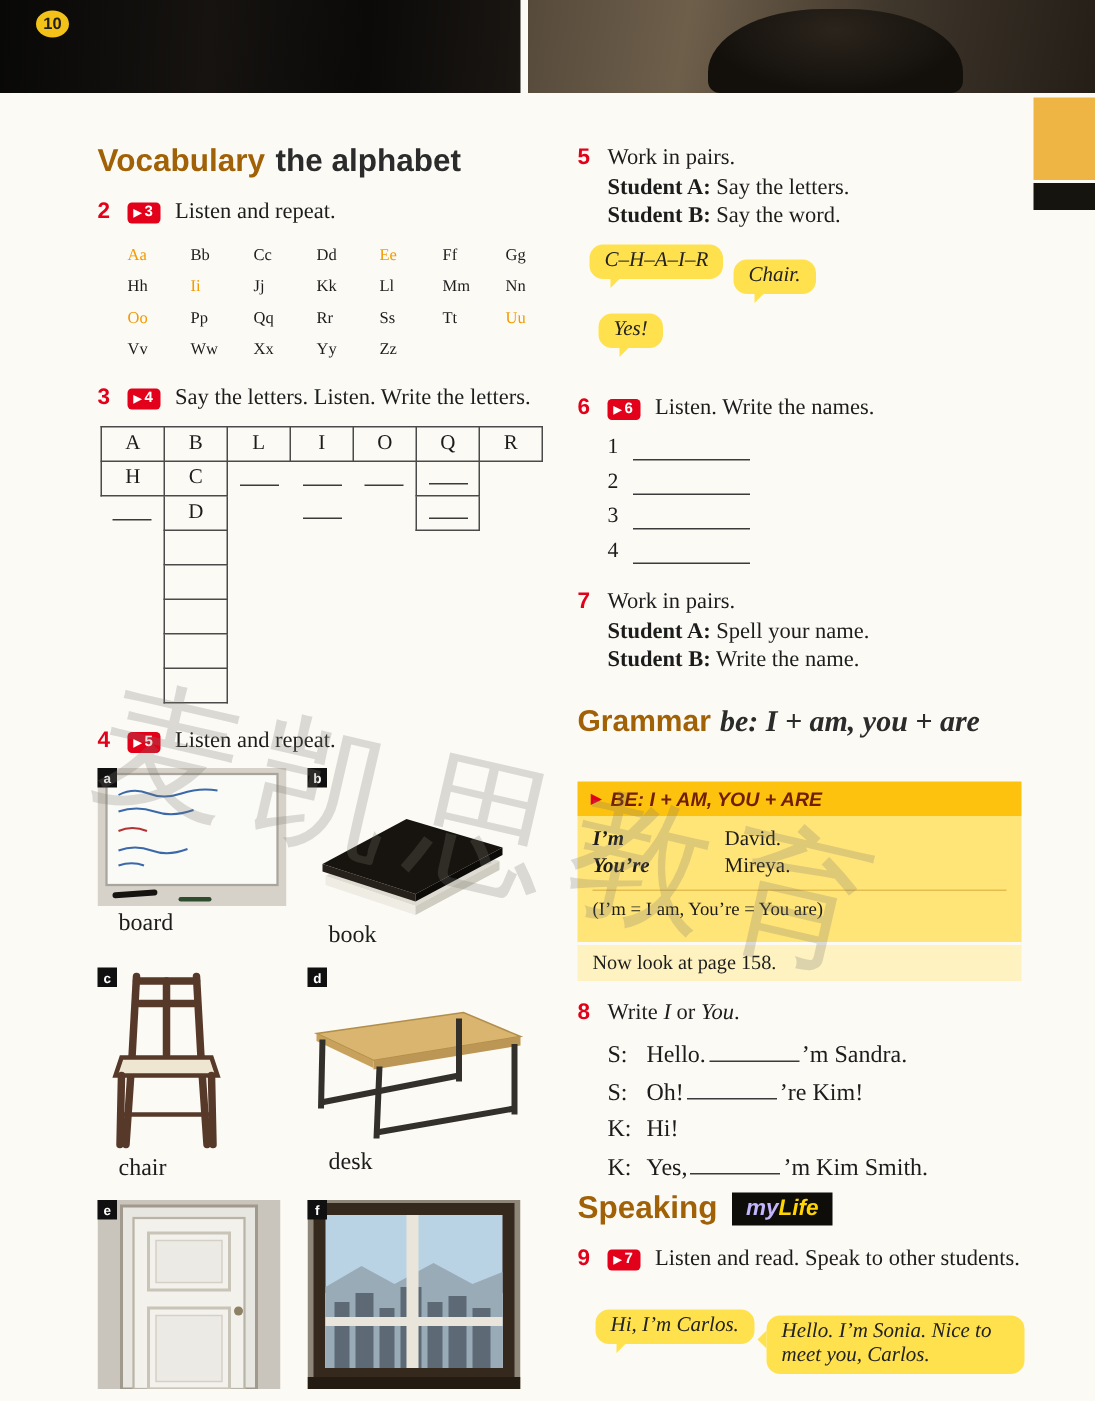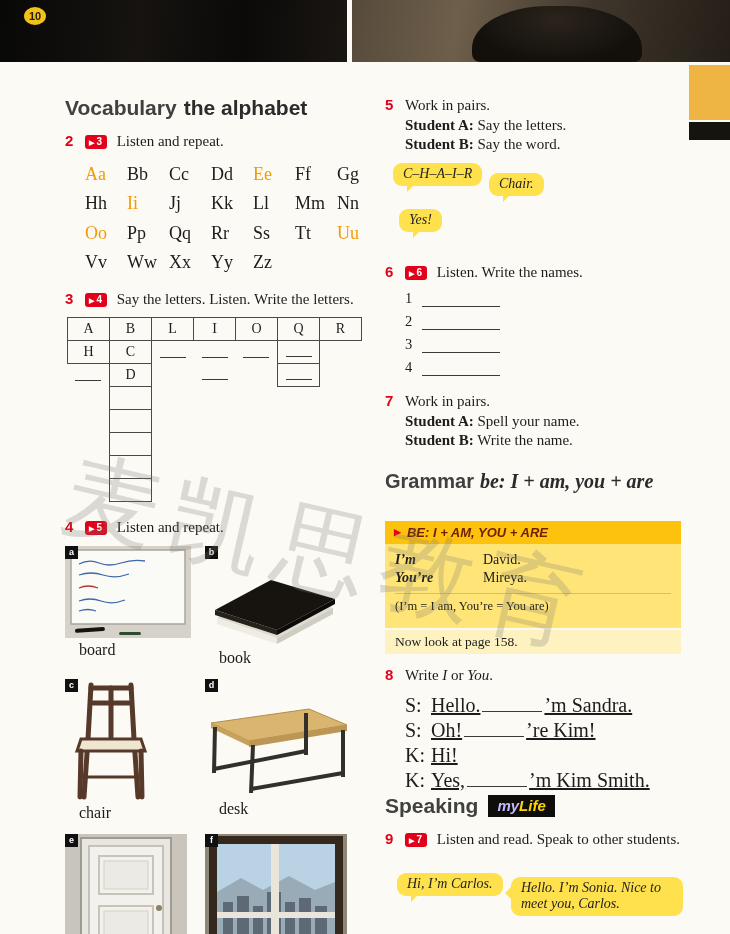--- a/index.html
+++ b/index.html
@@ -20,35 +20,35 @@
   .tab-yellow{top:65px;height:55px;background:#eeb545;}
   .tab-black{top:122px;height:18px;background:#16140f;}
   .watermark{position:absolute;left:80px;top:430px;width:620px;font-size:94px;letter-spacing:14px;
        color:rgba(125,120,110,0.25);transform:rotate(13deg);transform-origin:left top;
        font-family:"DejaVu Sans",sans-serif;pointer-events:none;z-index:6;}
   
   .col{position:absolute;top:96px;}
   .col-left{left:65px;width:300px;}
   .col-right{left:385px;width:300px;}
   h1.section{margin:0 0 12px;font:bold 21px "Liberation Sans",sans-serif;color:#2b2b2b;}
-  .accent{color:#404040;text-align:center;}
+  .accent{color:#a16207;text-align:center;}
   .rest{margin-left:7px;}
   .ghead{margin:18px 0 28px;width:288px;font:bold 20px "Liberation Sans",sans-serif;color:#2b2b2b;line-height:1.2;}
   .ghead .grest{font-family:"Liberation Serif",serif;font-style:italic;margin-left:6px;}
   
   .ex{position:relative;padding-left:20px;font-size:15px;line-height:1.3;margin:0 0 8px;}
   .exnum{position:absolute;left:0;top:0;color:#e2001a;font:bold 15px "Liberation Sans",sans-serif;}
   .track{display:inline-block;background:#e2001a;color:#fff;border-radius:3px;
          font:bold 10px "Liberation Sans",sans-serif;padding:1px 5px 2px 4px;margin-right:6px;
          vertical-align:1px;white-space:nowrap;}
   .track .tri{font-size:7px;margin-right:2px;}
   .blabel{font-weight:bold;}
   
   .alpha{display:grid;grid-template-columns:repeat(7,42px);row-gap:8px;margin:12px 0 16px 20px;
-         font-size:18px;line-height:1.2;}
+         font-size:11px;line-height:1.2;}
   .vowel{color:#f39b00;}
   
   table.cw{border-collapse:collapse;margin:4px 0 16px 2px;}
   .cw td{width:41px;height:22px;text-align:center;font-size:14px;padding:0;}
   .cw td.box{border:1px solid #4a4a4a;}
   .cw td.no{border:none;}
   .cw td.ul{border:none;}
   .wl{display:inline-block;width:26px;height:13px;border-bottom:1.3px solid #3a3a3a;}
   
   .pics{display:grid;grid-template-columns:128px 148px;column-gap:12px;row-gap:12px;margin-top:8px;}
@@ -79,21 +79,21 @@
         padding:4px 9px;display:flex;align-items:center;}
   .ghdr .gtri{color:#e2001a;font-style:normal;font-size:9px;margin-right:6px;}
   .gbody{background:#ffe478;padding:7px 10px 14px;}
   .grow{display:flex;line-height:1.35;}
   .grow .gl{width:88px;font-weight:bold;font-style:italic;}
   .grow .gr{font-style:normal;}
   .grows{border-bottom:1px solid #e3bd4d;padding-bottom:5px;margin-bottom:5px;}
   .gnote{font-size:12.5px;}
   .gfoot{background:#fdf2c0;border-top:2px solid #fbfaf5;padding:4px 10px;font-size:13.5px;}
   
-  .dline{margin:0 0 7px 20px;font-size:20px;height:18px;text-decoration:underline;}
+  .dline{margin:0 0 7px 20px;font-size:16px;height:18px;}
   .dsp{display:inline-block;width:26px;}
   .blank{display:inline-block;width:60px;height:13px;border-bottom:1.3px solid #3a3a3a;margin:0 2px;}
   
   .mylife{display:inline-block;background:#0f0d0a;padding:2px 9px 3px;margin-left:10px;
         font:bold italic 15px "Liberation Sans",sans-serif;vertical-align:2px;}
   .mylife .my{color:#c4b5fd;}
   .mylife .life{color:#ffd400;}
   .mt16{margin-top:16px;}
   .mt12{margin-top:12px;}
 </style>

